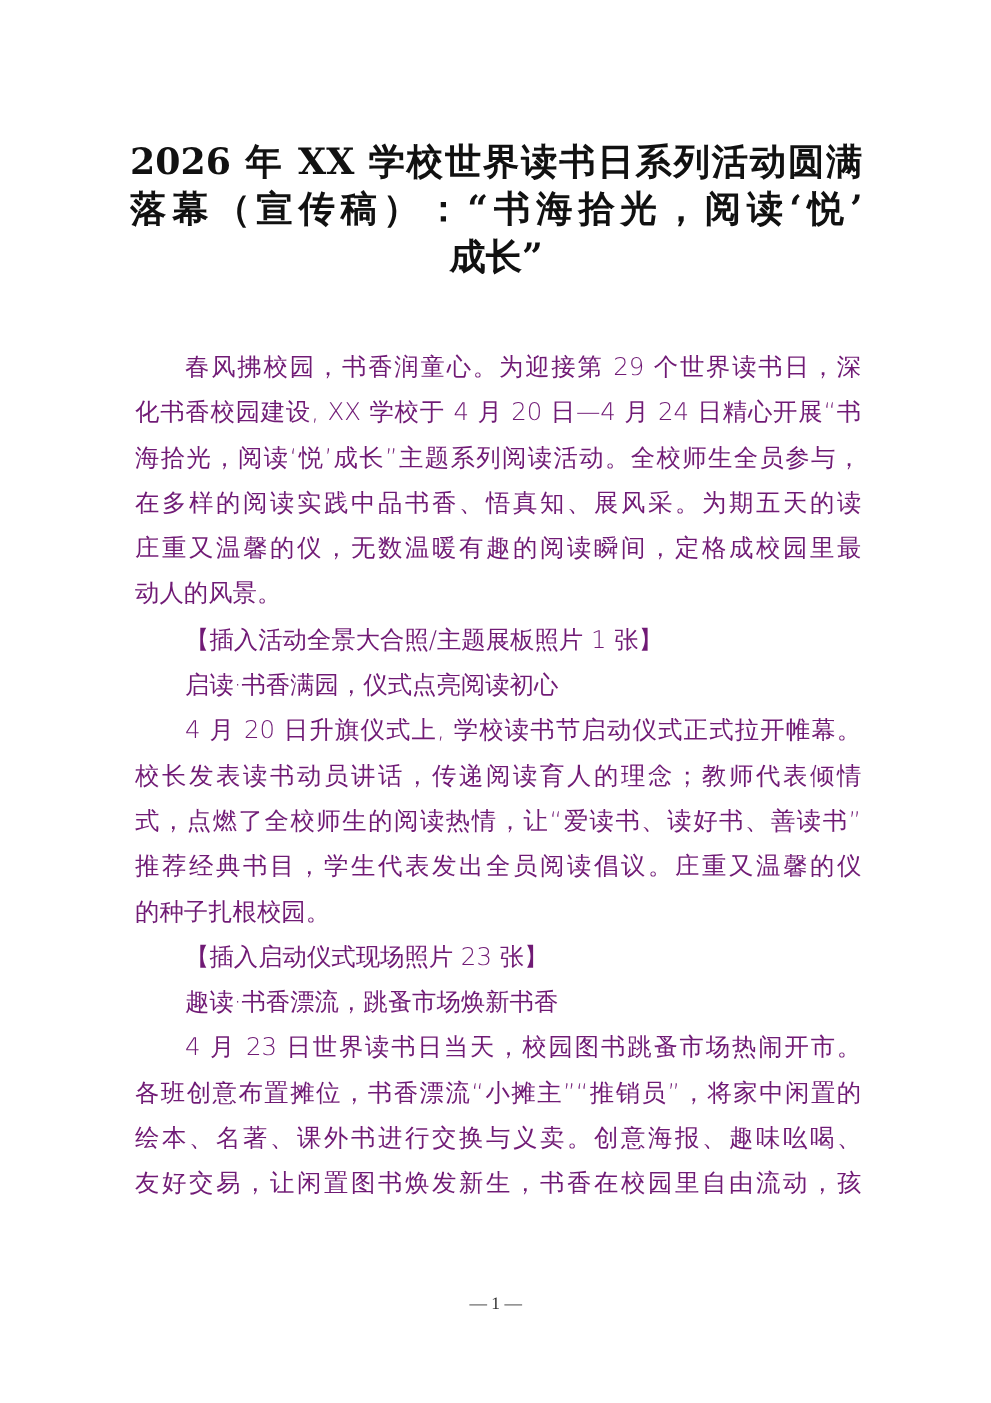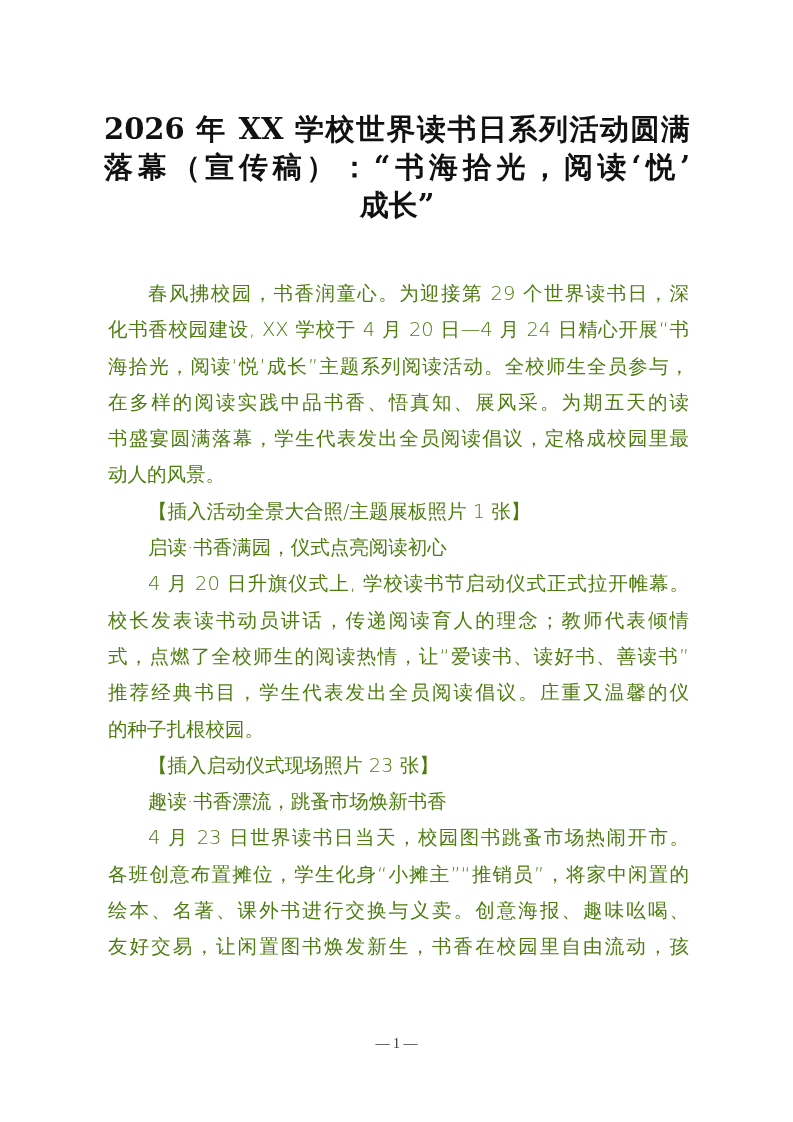--- a/index.html
+++ b/index.html
@@ -51,21 +51,21 @@
   .line {
     height: 36.3px;
     line-height: 36.3px;
     font-size: 19.5px;
     font-family: "DejaVu Sans", "Liberation Sans", sans-serif;
     font-weight: 300;
     white-space: nowrap;
     overflow: hidden;
     text-align: justify;
     text-align-last: justify;
-    color: #4d7c0f;
+    color: #701a75;
   }
   .line.indent {
     padding-left: 40px;
   }
   .line.last {
     text-align-last: left;
   }
   .page-number {
     position: absolute;
     left: 0;
@@ -86,31 +86,31 @@
     <div class="title-line">2026 年 XX 学校世界读书日系列活动圆满</div>
     <div class="title-line">落幕（宣传稿）：“书海拾光，阅读‘悦’</div>
     <div class="title-line center">成长”</div>
   </div>
 
   <div class="body-block" id="body-block">
     <div class="line indent">春风拂校园，书香润童心。为迎接第 29 个世界读书日，深</div>
     <div class="line">化书香校园建设, XX 学校于 4 月 20 日—4 月 24 日精心开展“书</div>
     <div class="line">海拾光，阅读‘悦’成长”主题系列阅读活动。全校师生全员参与，</div>
     <div class="line">在多样的阅读实践中品书香、悟真知、展风采。为期五天的读</div>
-    <div class="line">书盛宴圆满落幕，学生代表发出全员阅读倡议，定格成校园里最</div>
+    <div class="line">庄重又温馨的仪，无数温暖有趣的阅读瞬间，定格成校园里最</div>
     <div class="line last">动人的风景。</div>
     <div class="line indent last">【插入活动全景大合照/主题展板照片 1 张】</div>
     <div class="line indent last">启读·书香满园，仪式点亮阅读初心</div>
     <div class="line indent">4 月 20 日升旗仪式上, 学校读书节启动仪式正式拉开帷幕。</div>
     <div class="line">校长发表读书动员讲话，传递阅读育人的理念；教师代表倾情</div>
     <div class="line">式，点燃了全校师生的阅读热情，让“爱读书、读好书、善读书”</div>
     <div class="line">推荐经典书目，学生代表发出全员阅读倡议。庄重又温馨的仪</div>
     <div class="line last">的种子扎根校园。</div>
     <div class="line indent last">【插入启动仪式现场照片 23 张】</div>
     <div class="line indent last">趣读·书香漂流，跳蚤市场焕新书香</div>
     <div class="line indent">4 月 23 日世界读书日当天，校园图书跳蚤市场热闹开市。</div>
-    <div class="line">各班创意布置摊位，学生化身“小摊主”“推销员”，将家中闲置的</div>
+    <div class="line">各班创意布置摊位，书香漂流“小摊主”“推销员”，将家中闲置的</div>
     <div class="line">绘本、名著、课外书进行交换与义卖。创意海报、趣味吆喝、</div>
     <div class="line">友好交易，让闲置图书焕发新生，书香在校园里自由流动，孩</div>
   </div>
 
   <div class="page-number">— 1 —</div>
 </div>
 
 </body></html>

